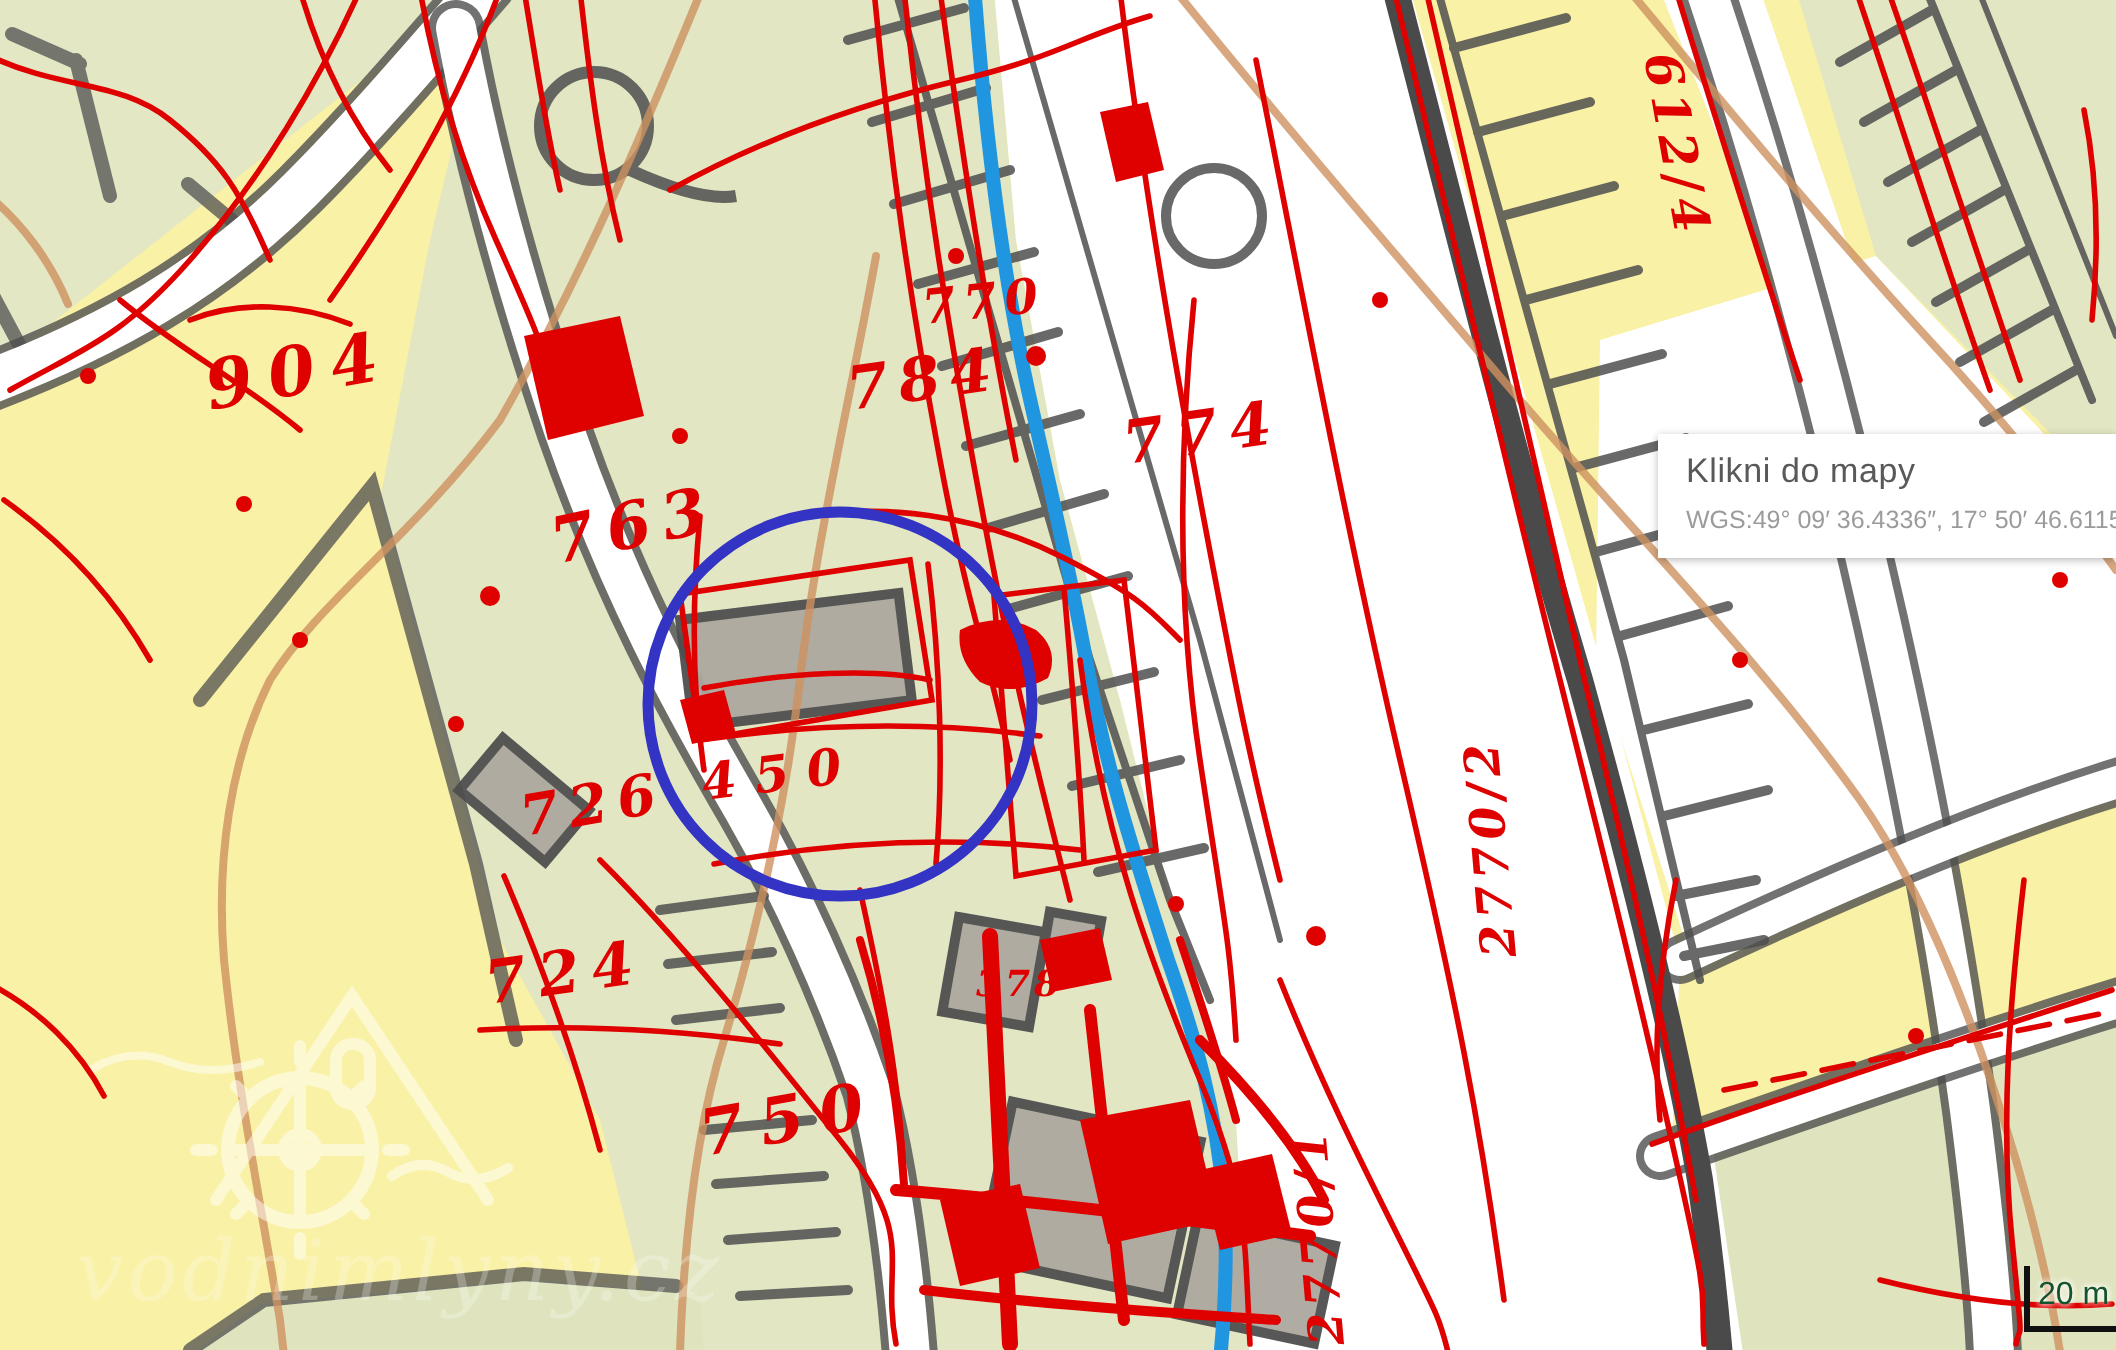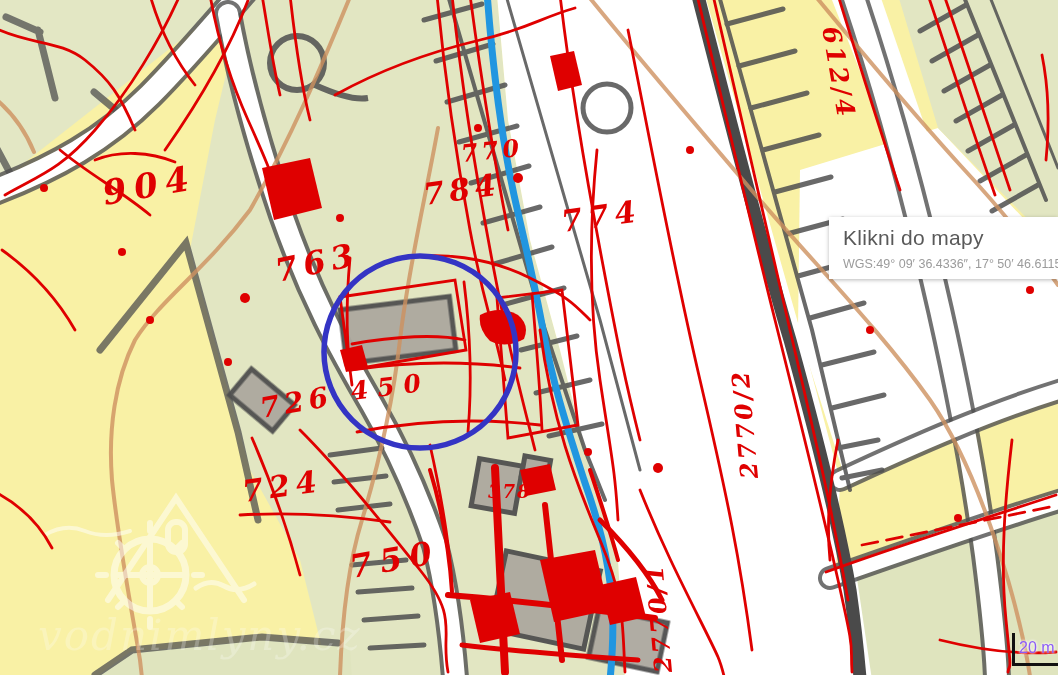--- a/index.html
+++ b/index.html
@@ -4,30 +4,30 @@
 <style>
   html,body{margin:0;padding:0;background:#ddd;font-family:"Liberation Sans",sans-serif;}
   .viewport{position:relative;width:1058px;height:675px;overflow:hidden;background:#F9F1A5;}
   .viewport svg{position:absolute;left:0;top:0;display:block;}
   
   .info-box{
     position:absolute;left:829px;top:217px;right:0;height:62px;
     background:#ffffff;box-shadow:0 1px 4px rgba(0,0,0,.28);
     padding:9px 10px 0 14px;box-sizing:border-box;z-index:30;
   }
-  .info-title{font-size:21px;color:#595959;font-weight:400;letter-spacing:.3px;}
+  .info-title{font-size:17px;color:#595959;font-weight:400;letter-spacing:.3px;}
   .info-coords{font-size:12.5px;color:#9b9b9b;margin-top:7px;white-space:nowrap;}
   
   .scale-bar{
     position:absolute;left:1012px;top:633px;width:46px;height:33px;
     border-left:3px solid #111;border-bottom:3px solid #111;
     box-sizing:border-box;z-index:30;
   }
   .scale-label{
-    font-size:16px;color:#8b5cf6;padding:6px 0 0 4px;font-weight:500;
+    font-size:16px;color:#14532d;padding:6px 0 0 4px;font-weight:500;
     text-shadow:0 0 3px #fff,0 0 3px #fff;
   }
   
   .parcel-num{font-family:"DejaVu Serif",serif;font-style:italic;font-weight:bold;fill:#DF0000;}
   .wm-text{font-family:"DejaVu Serif",serif;font-style:italic;fill:rgba(255,255,255,0.5);letter-spacing:2px;}
 </style>
 </head>
 <body>
 
 <div class="viewport">

